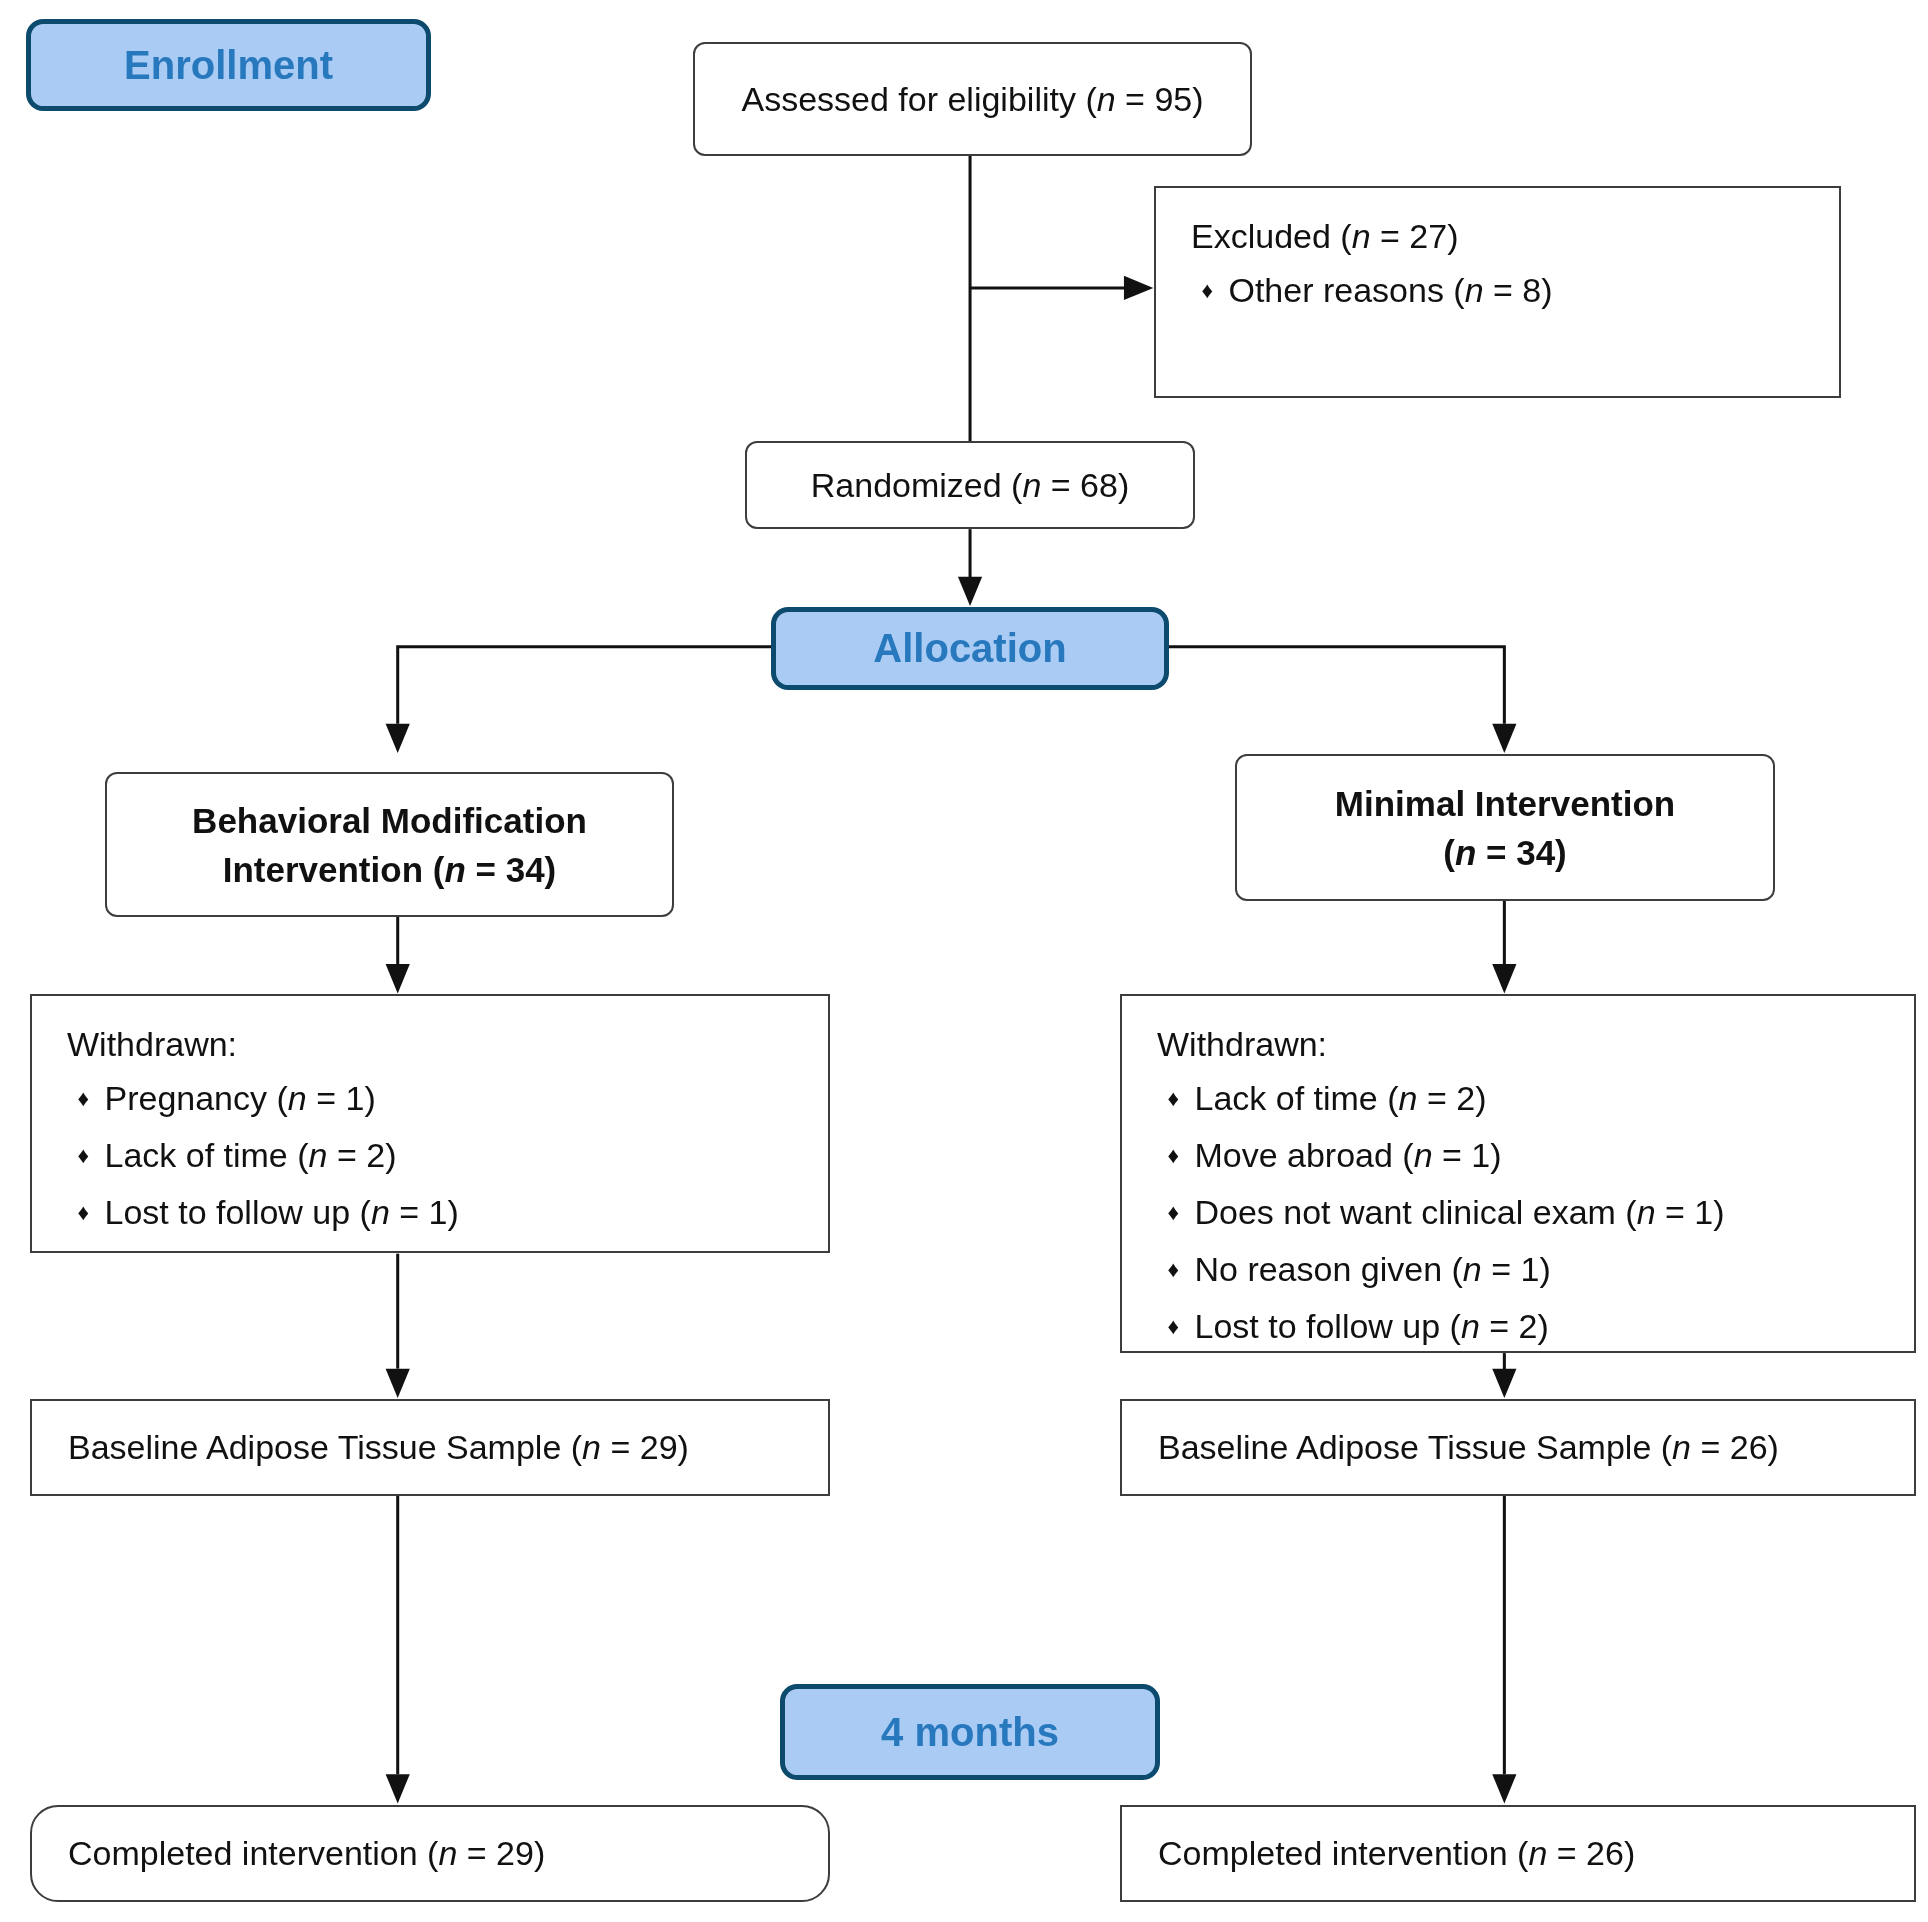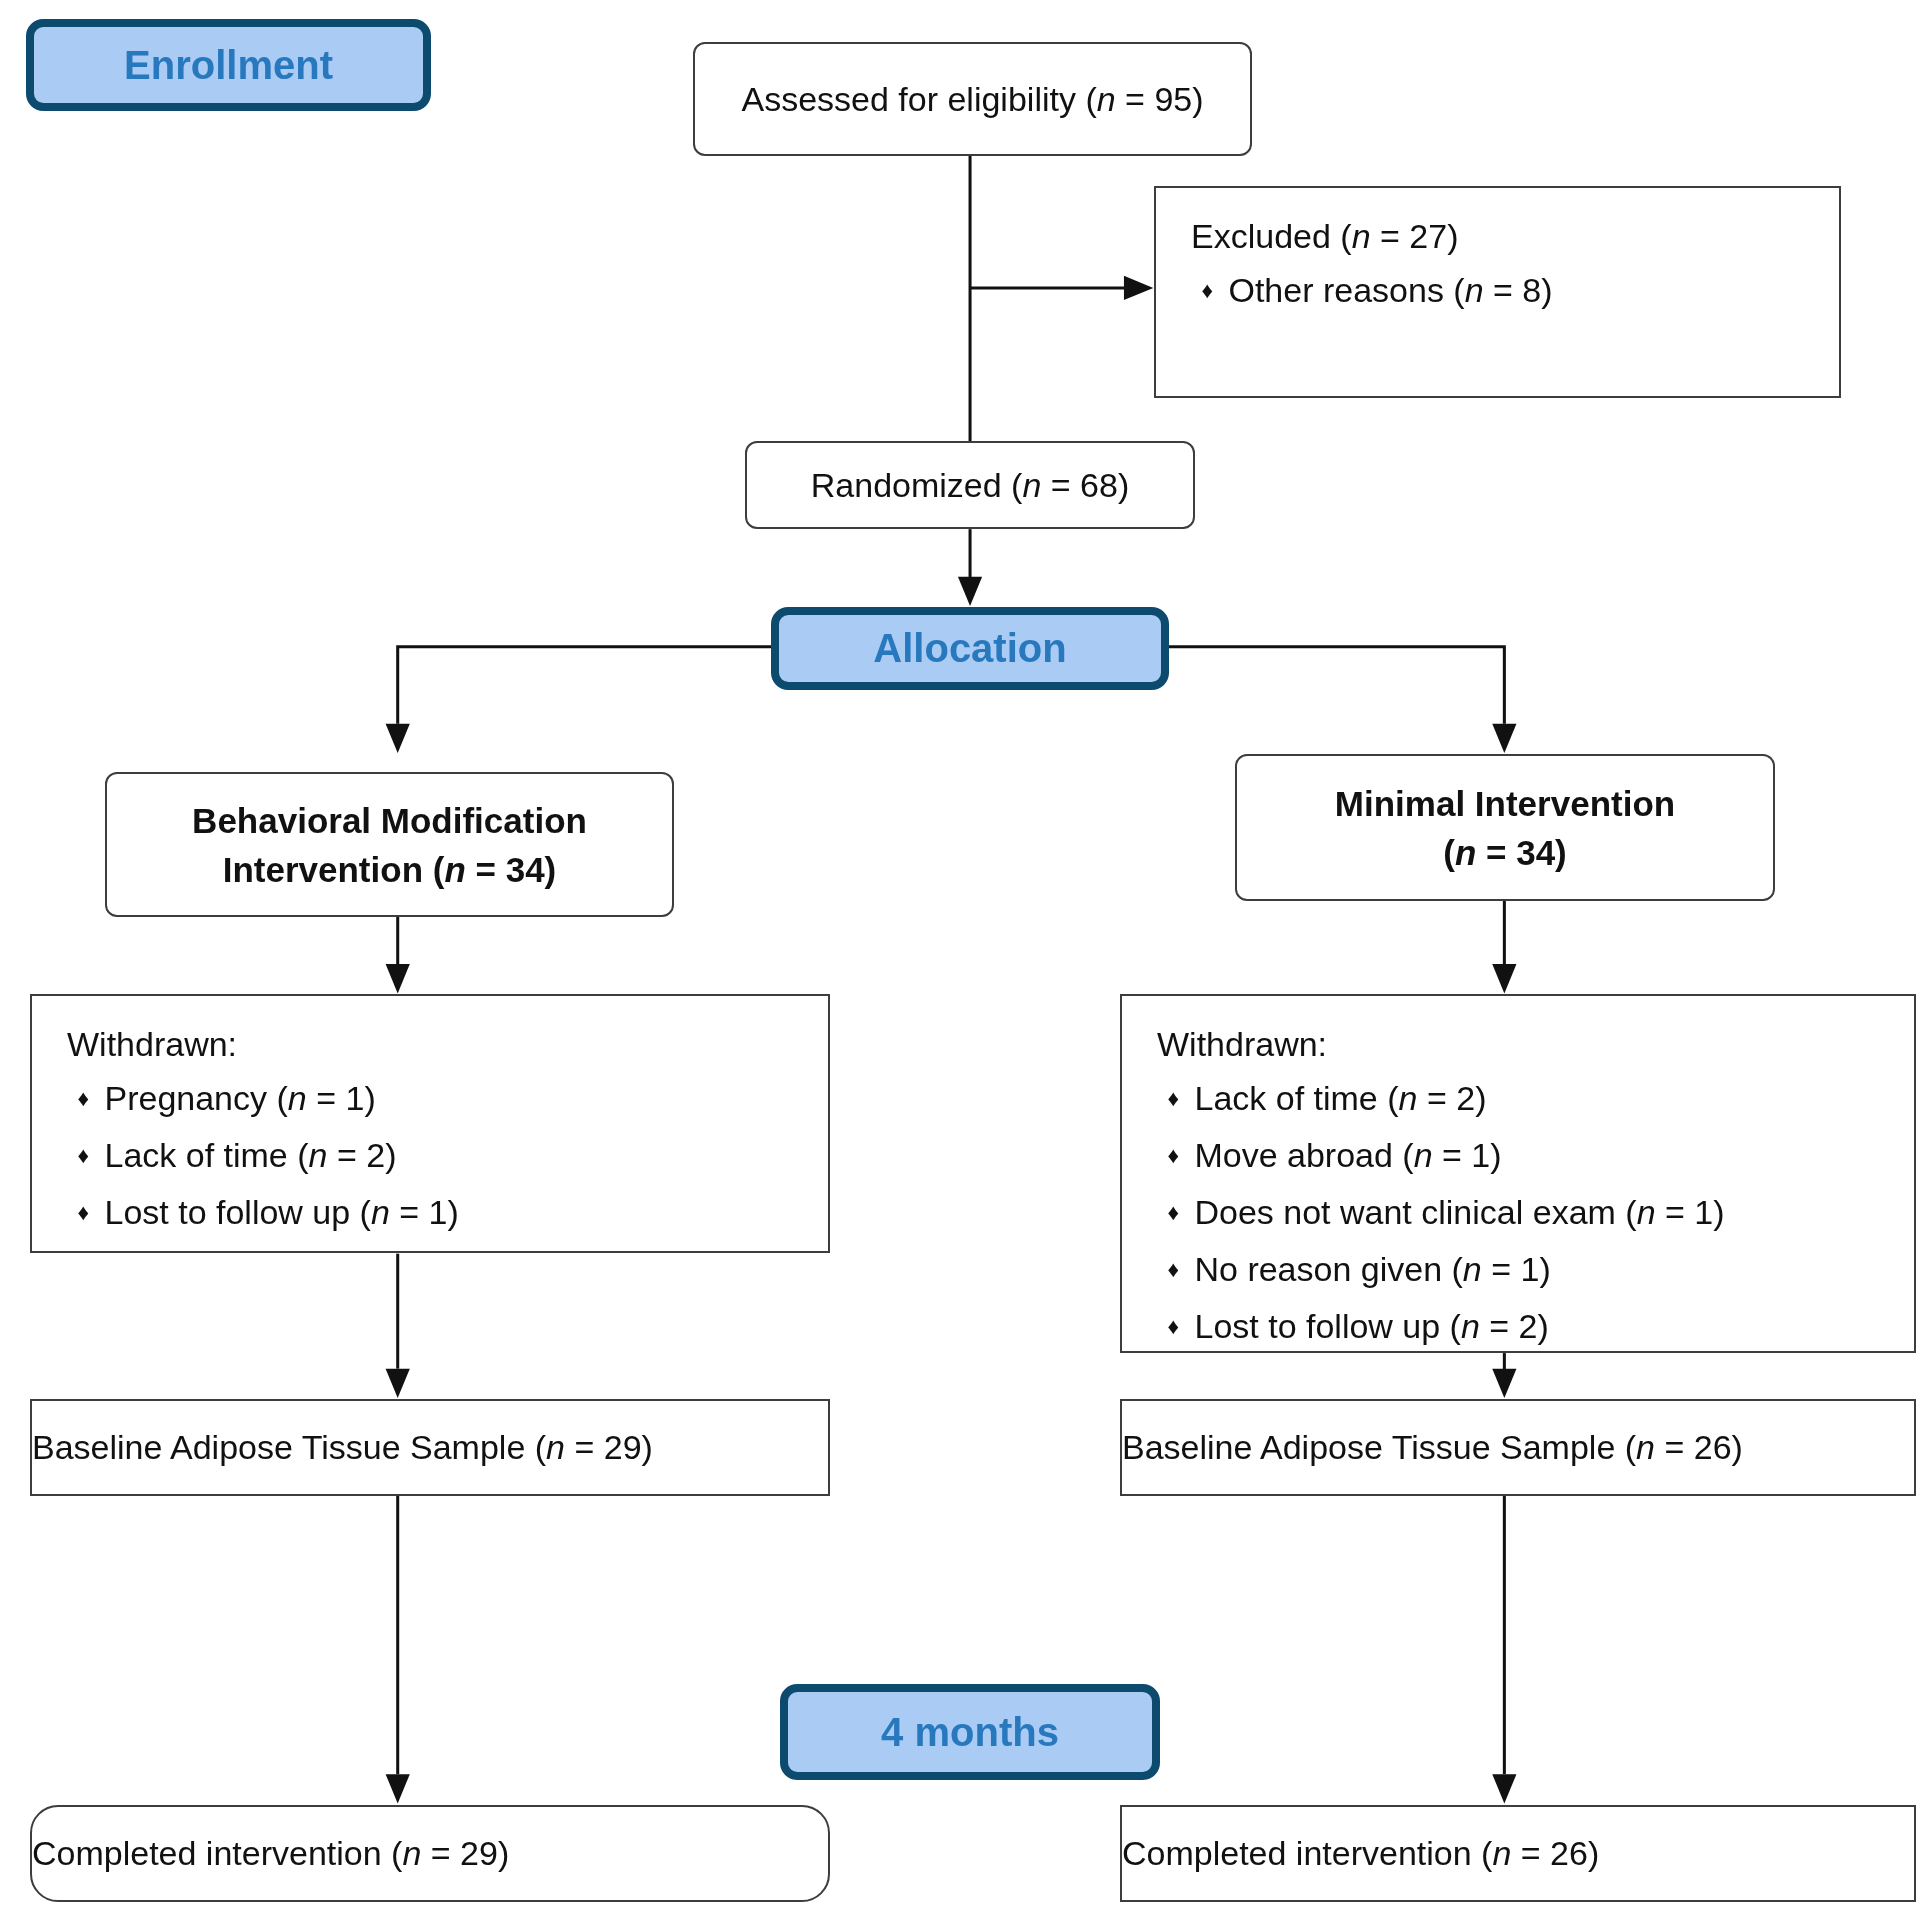--- a/index.html
+++ b/index.html
@@ -17,31 +17,31 @@
     border:2.6px solid #3d3d3d;
     box-sizing:border-box;
     font-size:34px;
     line-height:1.3;
   }
   .center-box{
     display:flex;align-items:center;justify-content:center;text-align:center;border-radius:12px;
   }
   .left-box{
     display:flex;align-items:center;justify-content:flex-start;text-align:left;
-    padding-right:17.3px;
+    padding-left:36px;padding-right:17.3px;
   }
   .bold-box{font-weight:bold;font-size:35px;line-height:1.4;}
   .list-box{padding:21px 21px 8.6px 35px;}
   .list-box .ttl{line-height:54px;}
   .blt-line{line-height:54px;padding-left:10.4px;white-space:nowrap;}
   .blt{font-size:22.5px;vertical-align:middle;display:inline-block;margin-right:15.6px;transform:translateY(-1.7px);}
   .stage{
     position:absolute;
     background:var(--label-fill,#A9CBF4);
-    border:8px solid #0c4a6e;
+    border:5px solid #0c4a6e;
     border-radius:17.3px;
     box-sizing:border-box;
     display:flex;align-items:center;justify-content:center;
     color:var(--label-text,#2878BE);
     font-size:40px;font-weight:bold;
   }
   svg.connectors{position:absolute;left:0;top:0;}
   i{font-style:italic;}
 </style>
 </head>

